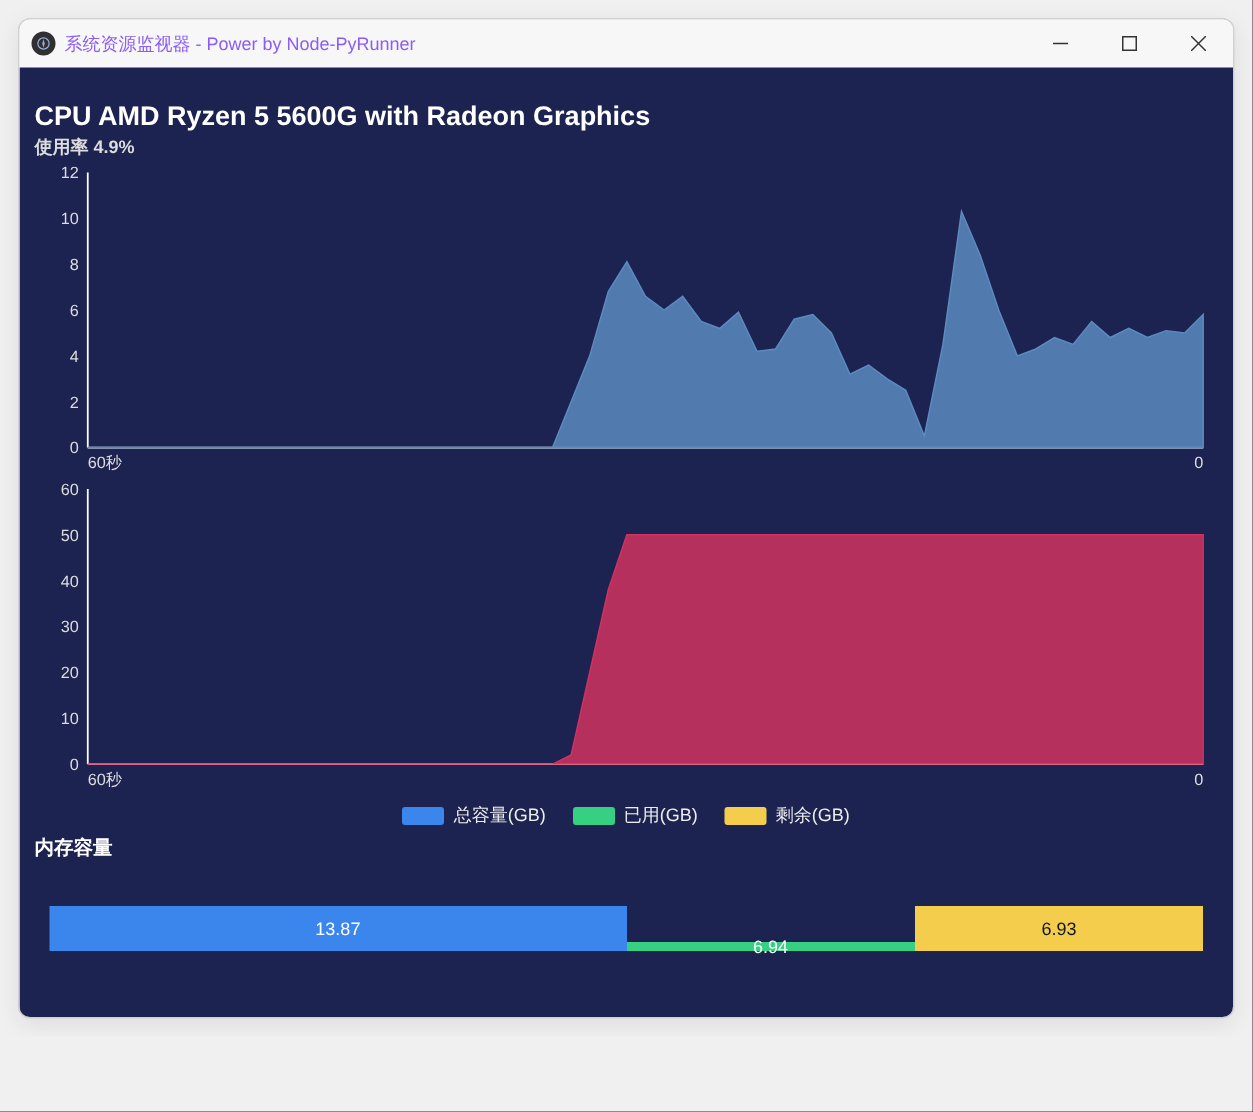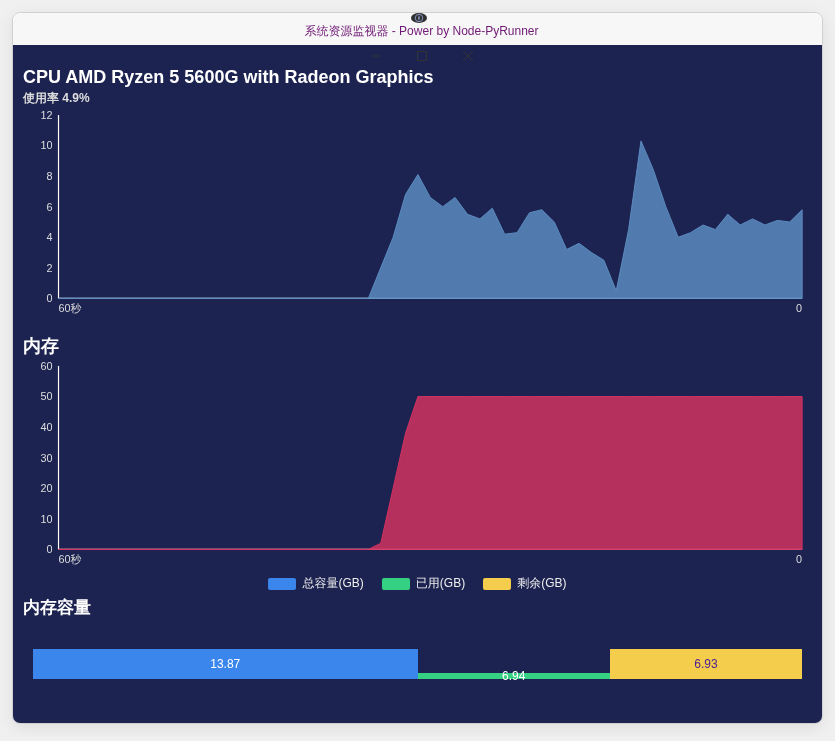--- a/index.html
+++ b/index.html
@@ -19,22 +19,21 @@
   overflow: hidden;
   box-shadow: 0 4px 16px rgba(0,0,0,0.08);
 }
 .titlebar {
   height: 32px;
   display: flex;
   align-items: center;
   background: #f7f7f7;
   padding-left: 8px;
   font-size: 12px;
-  color: #701a75;
-  flex-direction: column;
+  color: #8b5cf6;
 }
 .app-icon {
   width: 16px; height: 16px;
   border-radius: 50%;
   background: #303030;
   display: inline-flex;
   align-items: center;
   justify-content: center;
   margin-right: 6px;
 }
@@ -98,21 +97,21 @@
   font-size: 12px;
   color: #eee;
 }
 .legend-item { display: flex; align-items: center; gap: 6px; }
 .legend-swatch {
   width: 28px; height: 12px;
   border-radius: 2px;
 }
 .cap-title {
   font-weight: 700;
-  font-size: 17px;
+  font-size: 13px;
   margin-top: 4px;
 }
 .cap-bar {
   display: flex;
   margin: 30px 10px 4px 10px;
   height: 30px;
   font-size: 12px;
 }
 .cap-seg {
   display: flex;
@@ -169,21 +168,20 @@
           <text class="y-label" x="30" y="38.99999999999999" text-anchor="end">10</text>
           <text class="y-label" x="30" y="8" text-anchor="end">12</text>
           <line class="axis-line" x1="36" y1="4" x2="36" y2="190"></line>
           <line class="axis-line" x1="36" y1="190" x2="790" y2="190"></line>
           <path class="cpu-fill" d="M 36 190 L 36 190 L 48.56666666666666 190 L 61.13333333333333 190 L 73.7 190 L 86.26666666666667 190 L 98.83333333333333 190 L 111.4 190 L 123.96666666666667 190 L 136.53333333333333 190 L 149.1 190 L 161.66666666666666 190 L 174.23333333333332 190 L 186.8 190 L 199.36666666666667 190 L 211.93333333333334 190 L 224.5 190 L 237.06666666666666 190 L 249.63333333333333 190 L 262.2 190 L 274.76666666666665 190 L 287.3333333333333 190 L 299.9 190 L 312.46666666666664 190 L 325.03333333333336 190 L 337.6 190 L 350.1666666666667 190 L 362.73333333333335 159 L 375.3 128 L 387.8666666666667 84.60000000000001 L 400.43333333333334 64.45000000000002 L 413 87.70000000000002 L 425.5666666666667 97 L 438.1333333333333 87.70000000000002 L 450.70000000000005 104.75000000000001 L 463.26666666666665 109.39999999999999 L 475.83333333333337 98.55 L 488.4 124.89999999999998 L 500.9666666666667 123.35 L 513.5333333333333 103.20000000000002 L 526.1 100.1 L 538.6666666666666 112.49999999999999 L 551.2333333333333 140.4 L 563.8 134.2 L 576.3666666666667 143.5 L 588.9333333333333 151.25 L 601.5 182.25 L 614.0666666666667 120.25 L 626.6333333333333 30.349999999999987 L 639.2 59.79999999999999 L 651.7666666666667 97 L 664.3333333333334 128 L 676.9 123.35 L 689.4666666666667 115.60000000000002 L 702.0333333333333 120.25 L 714.6 104.75000000000001 L 727.1666666666666 115.60000000000002 L 739.7333333333333 109.39999999999999 L 752.3 115.60000000000002 L 764.8666666666667 110.94999999999999 L 777.4333333333333 112.49999999999999 L 790 100.1 L 790 190 Z" fill-opacity="0.85"></path>
           <text class="x-label" x="36" y="204" text-anchor="start">60秒</text>
           <text class="x-label" x="790" y="204" text-anchor="end">0</text>
         </svg>
     </div>
 
-    <div class="section-title">内存</div>
     <div class="chart-wrap">
       <svg class="chart-svg" id="mem-svg" viewBox="0 0 800 210">
           <text class="y-label" x="30" y="194" text-anchor="end">0</text>
           <text class="y-label" x="30" y="163" text-anchor="end">10</text>
           <text class="y-label" x="30" y="132" text-anchor="end">20</text>
           <text class="y-label" x="30" y="101" text-anchor="end">30</text>
           <text class="y-label" x="30" y="70" text-anchor="end">40</text>
           <text class="y-label" x="30" y="38.99999999999999" text-anchor="end">50</text>
           <text class="y-label" x="30" y="8" text-anchor="end">60</text>
           <line class="axis-line" x1="36" y1="4" x2="36" y2="190"></line>
@@ -205,16 +203,16 @@
       </div>
       <div class="legend-item">
         <span class="legend-swatch" id="sw-free" style="background: rgb(243, 205, 75);"></span>
         <span>剩余(GB)</span>
       </div>
     </div>
     <div class="cap-title">内存容量</div>
     <div class="cap-bar">
       <div class="cap-seg" id="seg-total" style="background: rgb(58, 134, 236); flex: 0 0 50%;">13.87</div>
       <div class="cap-seg" id="seg-used" style="background: rgb(53, 208, 130); flex: 0 0 25.018%; margin-top: 24px;">6.94</div>
-      <div class="cap-seg" id="seg-free" style="background: rgb(243, 205, 75); flex: 0 0 24.982%; color: #4c1d95;">6.93</div>
+      <div class="cap-seg" id="seg-free" style="background: rgb(243, 205, 75); flex: 0 0 24.982%; color: #0f172a;">6.93</div>
     </div>
   </div>
 </div>
 
 </body></html>

